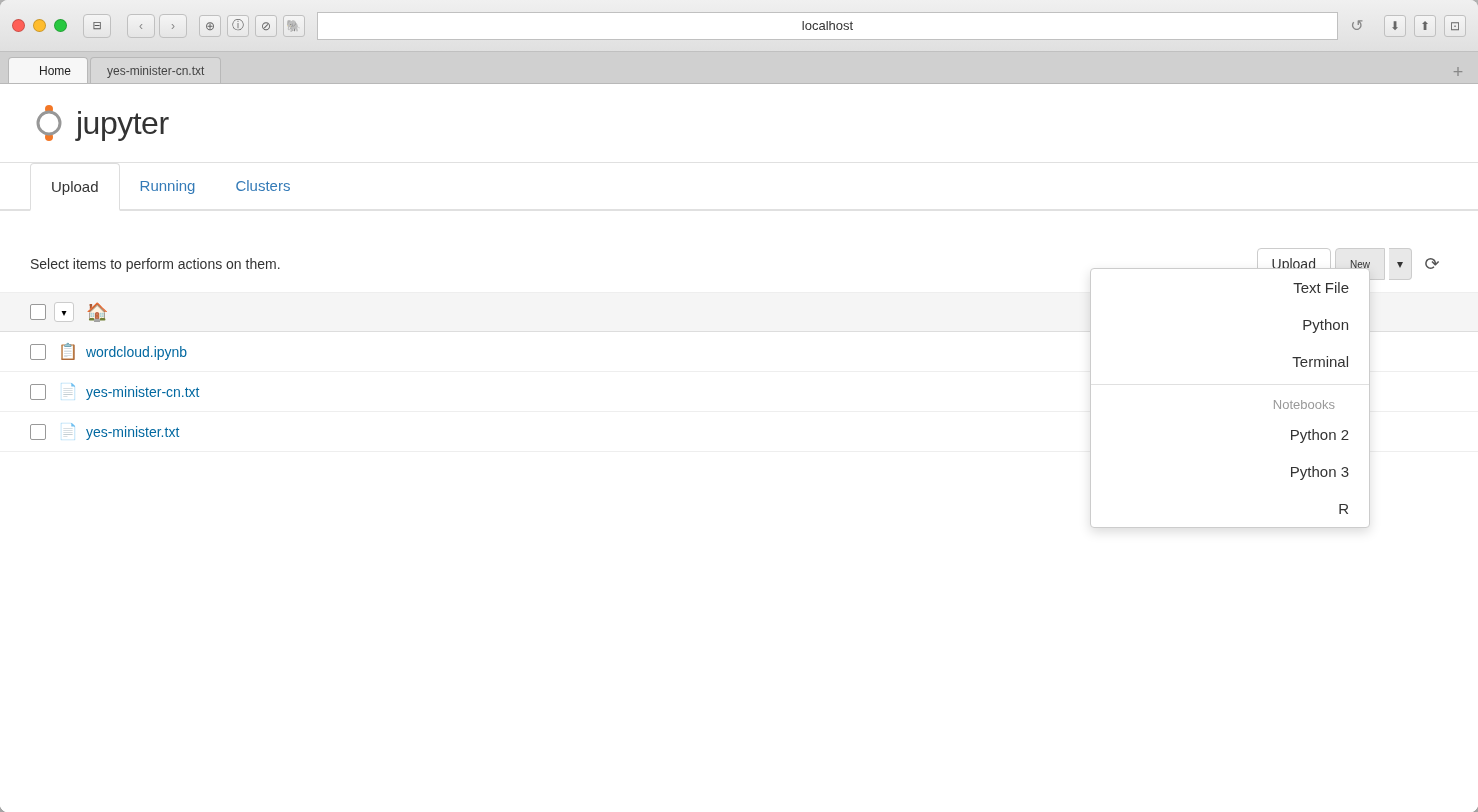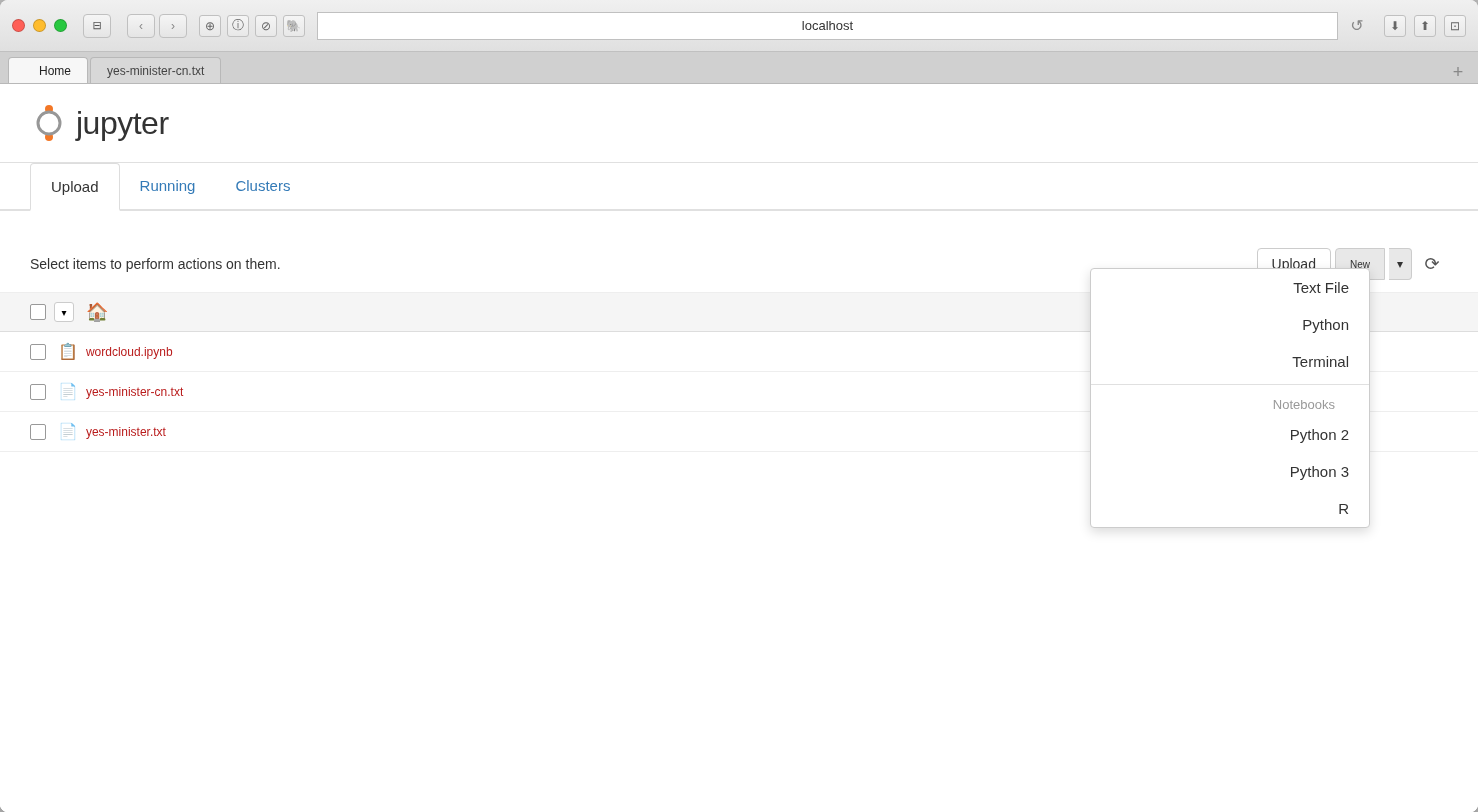--- a/index.html
+++ b/index.html
@@ -399,23 +399,23 @@
 
     .file-icon-notebook {
       color: #777;
     }
 
     .file-icon-text {
       color: #aaa;
     }
 
     .file-name {
-      color: #b91c1c;
+      color: #0369a1;
       text-decoration: none;
-      font-size: 12px;
+      font-size: 14px;
       cursor: pointer;
     }
 
     
     .dropdown-menu {
       position: fixed;
       top: 268px;
       left: 1090px;
       width: 280px;
       background: white;

